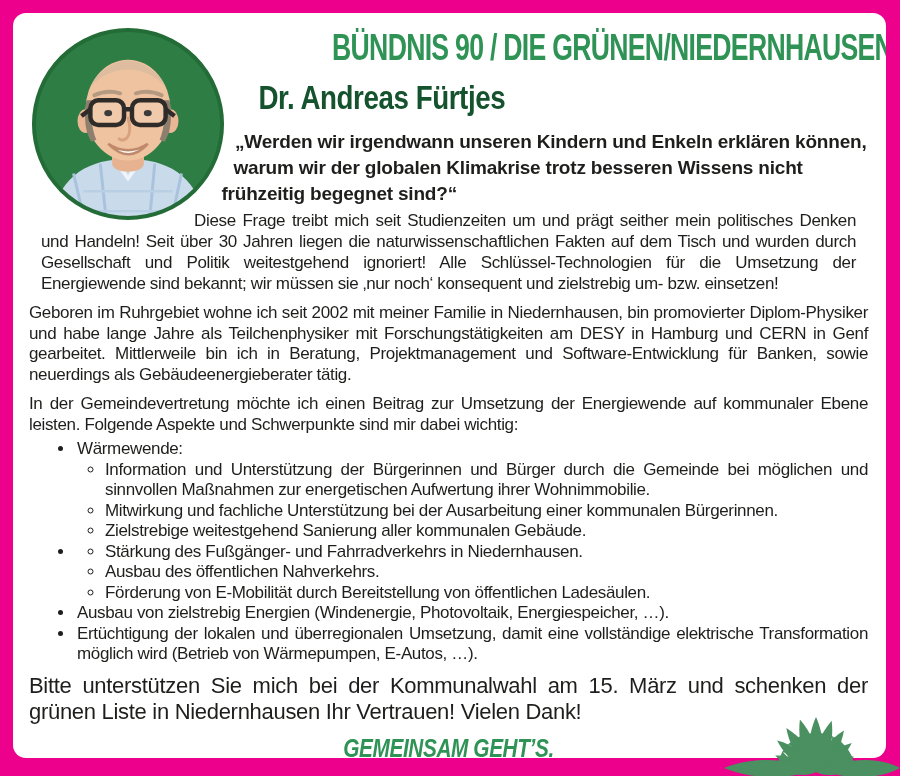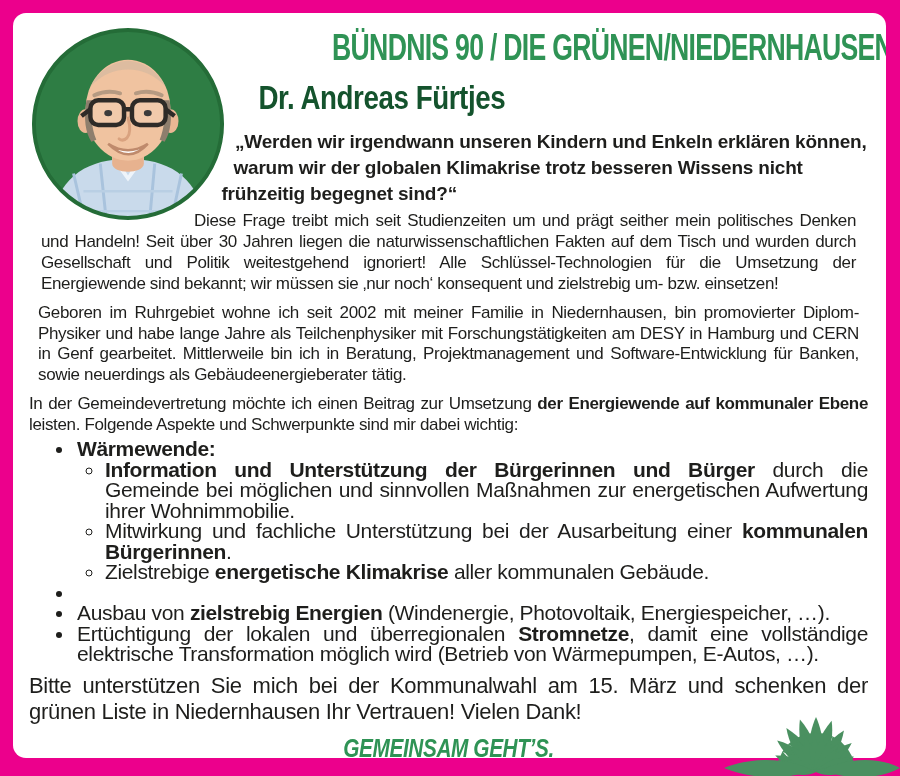--- a/index.html
+++ b/index.html
@@ -29,36 +29,36 @@
     margin:10px 0 0;text-align:left;color:#14532d;
     font-size:33px;line-height:38px;font-weight:bold;white-space:nowrap;
   }
   .candidate-name .squeeze{display:inline-block;transform:scaleX(.84);transform-origin:50% 50%;letter-spacing:-.5px;}
   .quote{
     margin:12px 0 0;text-align:left;font-weight:bold;
     font-size:19px;line-height:26px;letter-spacing:-.2px;
   }
   .body-text{font-size:17px;line-height:21px;letter-spacing:-.35px;text-align:justify;}
   .intro-rest{margin:3px 12px 0;}
-  .bio{margin:9px 9px 0;line-height:20.5px;}
+  .bio{margin:9px 0 0;line-height:20.5px;}
   .goals-intro{margin:9px 0 0;line-height:20.5px;}
   ul.goals{
     margin:4px 0 0;padding:0 0 0 46px;list-style:disc;
-    font-size:21px;line-height:20.5px;letter-spacing:-.35px;text-align:justify;
+    font-size:17px;line-height:20.5px;letter-spacing:-.35px;text-align:justify;
   }
   ul.goals>li{padding-left:2px;}
   ul.goals ul.sub{list-style:circle;margin:0;padding:0 0 0 28px;font-weight:normal;}
   .closing{margin:8px 0 0;font-size:22px;line-height:26px;letter-spacing:-.3px;text-align:justify;}
   .slogan{
     margin:8px 0 0;text-align:center;color:#2f9355;
     font-size:26px;line-height:30px;font-weight:bold;font-style:italic;white-space:nowrap;
   }
   .slogan .squeeze{display:inline-block;transform:scaleX(.8);transform-origin:50% 50%;letter-spacing:-.5px;}
   .sunflower{position:absolute;right:0;bottom:0;width:178px;height:96px;}
-  b{font-weight:bold;}
+  b{font-weight:normal;}
 </style>
 </head>
 <body>
 
 <div class="page">
   <div class="sheet">
 
     <div class="photo-float">
       <svg viewBox="0 0 200 200" width="198" height="198">
         <defs>
@@ -115,25 +115,29 @@
     <p class="body-text intro-rest">Diese Frage treibt mich seit Studienzeiten um und prägt seither mein politisches Denken und Handeln! Seit über 30 Jahren liegen die naturwissenschaftlichen Fakten auf dem Tisch und wurden durch Gesellschaft und Politik weitestgehend ignoriert! Alle Schlüssel-Technologien für die Umsetzung der Energiewende sind bekannt; wir müssen sie ‚nur noch‘ konsequent und zielstrebig um- bzw. einsetzen!</p>
 
     <p class="body-text bio">Geboren im Ruhrgebiet wohne ich seit 2002 mit meiner Familie in Niedernhausen, bin promovierter Diplom-Physiker und habe lange Jahre als Teilchenphysiker mit Forschungstätigkeiten am DESY in Hamburg und CERN in Genf gearbeitet. Mittlerweile bin ich in Beratung, Projektmanagement und Software-Entwicklung für Banken, sowie neuerdings als Gebäudeenergieberater tätig.</p>
 
     <p class="body-text goals-intro">In der Gemeindevertretung möchte ich einen Beitrag zur Umsetzung <b>der Energiewende auf kommunaler Ebene</b> leisten. Folgende Aspekte und Schwerpunkte sind mir dabei wichtig:</p>
 
     <ul class="goals">
         <li><b>Wärmewende:</b><ul class="sub">
             <li><b>Information und Unterstützung der Bürgerinnen und Bürger</b> durch die Gemeinde bei möglichen und sinnvollen Maßnahmen zur energetischen Aufwertung ihrer Wohnimmobilie.</li>
             <li>Mitwirkung und fachliche Unterstützung bei der Ausarbeitung einer <b>kommunalen Bürgerinnen</b>.</li>
-            <li>Zielstrebige <b>energetische Klimakrise</b> aller kommunalen Gebäude.</li>
+            <li>Zielstrebige <b>weitestgehend Sanierung</b> aller kommunalen Gebäude.</li>
           </ul></li>
-        <li></li>
+        <li><ul class="sub">
+            <li>Stärkung des <b>Fußgänger- und Fahrradverkehrs</b> in Niedernhausen.</li>
+            <li>Ausbau des <b>öffentlichen Nahverkehrs.</b></li>
+            <li>Förderung von <b>E-Mobilität</b> durch Bereitstellung von öffentlichen Ladesäulen.</li>
+          </ul></li>
         <li>Ausbau von <b>zielstrebig Energien</b> (Windenergie, Photovoltaik, Energiespeicher, …).</li>
-        <li>Ertüchtigung der lokalen und überregionalen <b>Stromnetze</b>, damit eine vollständige elektrische Transformation möglich wird (Betrieb von Wärmepumpen, E-Autos, …).</li>
+        <li>Ertüchtigung der lokalen und überregionalen <b>Umsetzung</b>, damit eine vollständige elektrische Transformation möglich wird (Betrieb von Wärmepumpen, E-Autos, …).</li>
       </ul>
 
     <p class="closing">Bitte unterstützen Sie mich bei der Kommunalwahl am 15. März und schenken der grünen Liste in Niedernhausen Ihr Vertrauen! Vielen Dank!</p>
 
     <div class="slogan"><span class="squeeze">GEMEINSAM GEHT’S.</span></div>
 
   </div>
 
   <svg class="sunflower" viewBox="0 0 178 96">
     <defs>

